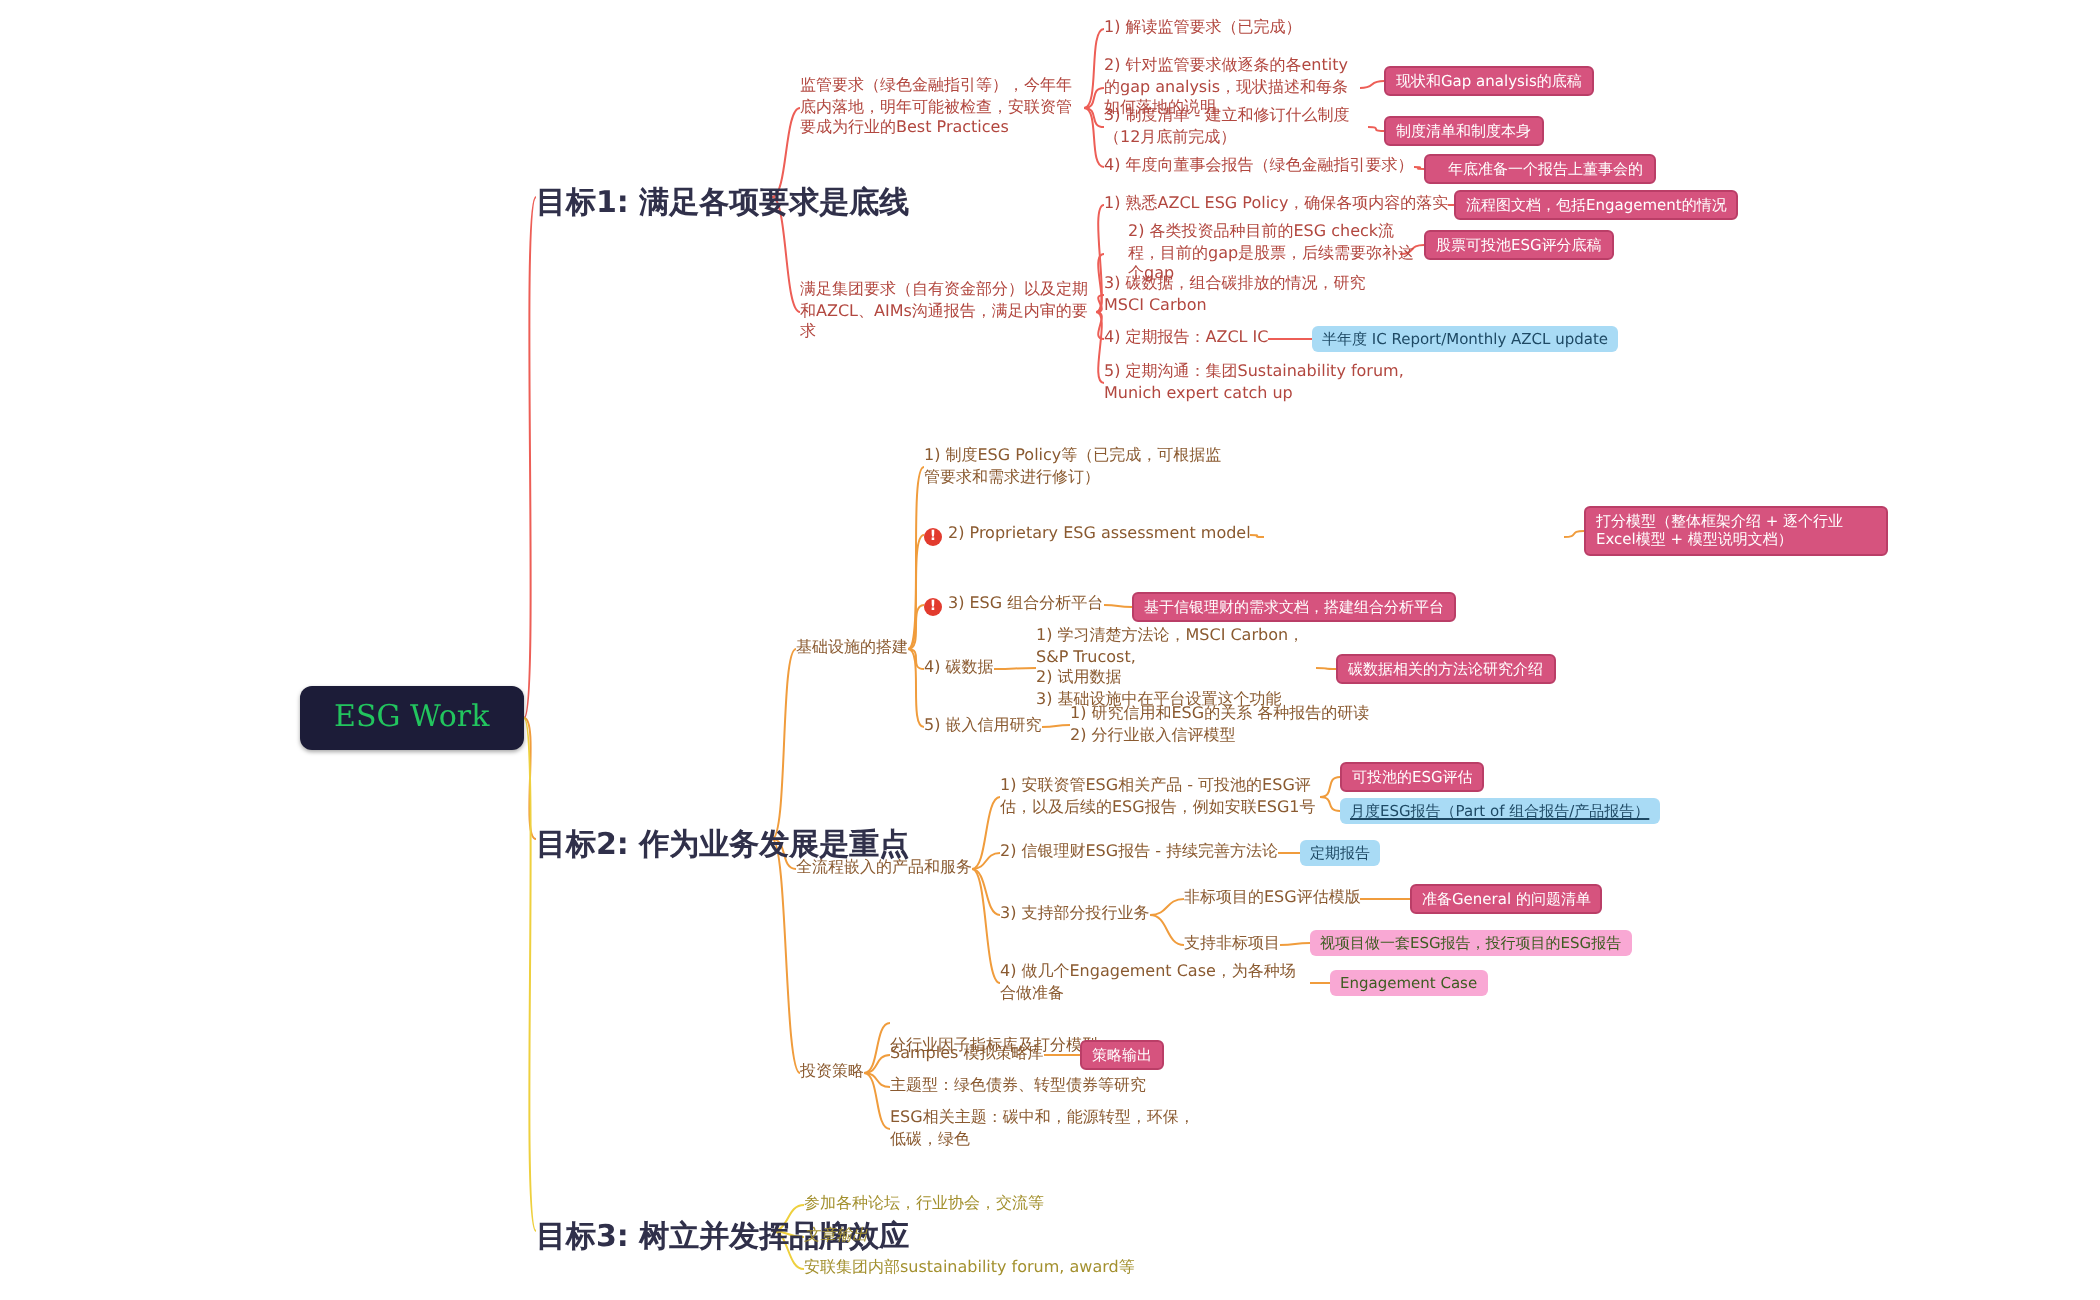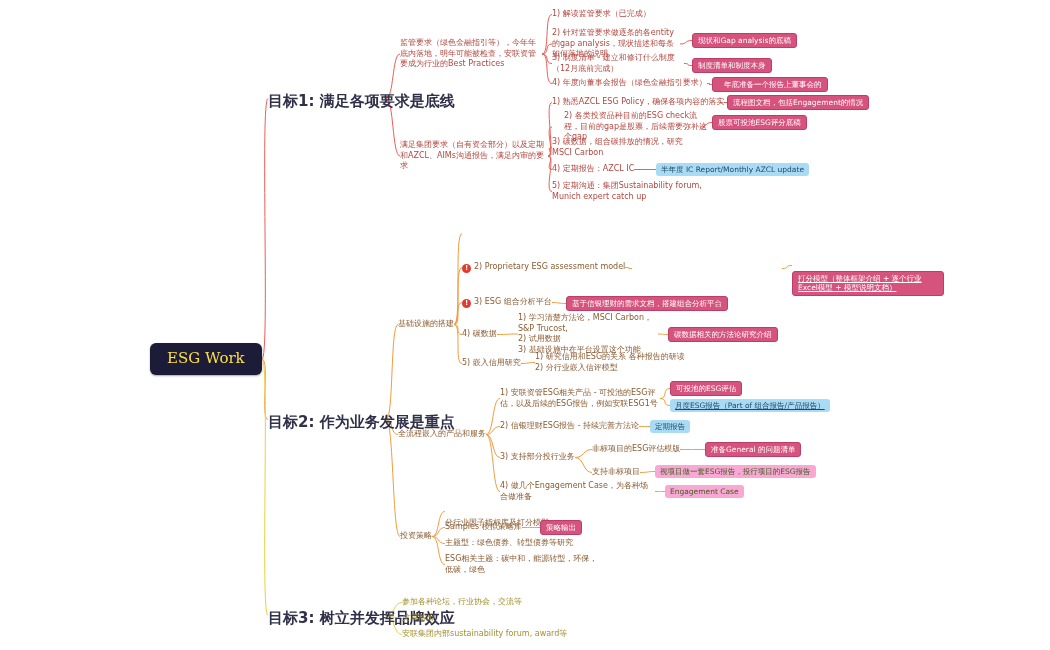--- a/index.html
+++ b/index.html
@@ -1,20 +1,20 @@
 <!DOCTYPE html>
 <html><head>
 <meta charset="utf-8">
 <style>
   html,body{margin:0;padding:0;background:#fff;}
   .canvas{position:relative;width:1050px;height:650px;background:#ffffff;overflow:hidden;
           font-family:"DejaVu Sans","Liberation Sans",sans-serif;}
   #wires{position:absolute;left:0;top:0;z-index:0;}
   .nd{position:absolute;z-index:1;font-size:8px;line-height:1.32;color:#444;}
-  .root{background:#1c1c38;color:#fde047;font-family:"DejaVu Serif","Liberation Serif",serif;
+  .root{background:#1c1c38;color:#22c55e;font-family:"DejaVu Serif","Liberation Serif",serif;
         font-size:15px;padding:6px 17px;border-radius:6px;box-shadow:0 1px 2px rgba(0,0,0,.35);}
   .goal{font-size:15px;font-weight:bold;color:#30304a;white-space:nowrap;}
   .tx-g1{color:#b2473f;}
   .tx-g2{color:#8a5a30;}
   .tx-g3{color:#a3902e;}
   .nowrap{white-space:nowrap;}
   .pre{white-space:pre-line;}
   .tag{font-size:7.5px;line-height:1.3;padding:1.5px 5px;border-radius:3px;white-space:nowrap;}
   .tag.wrap{white-space:normal;}
   .tag-pink{background:#d6537e;border:1px solid #ba3e67;color:#ffffff;}
@@ -107,22 +107,23 @@
   <div class="nd tag tag-pink" id="t122" style="left:712px;top:115px;">股票可投池ESG评分底稿</div>
   <div class="nd tx-g1" id="i123" style="left:552px;top:137px;max-width:145px;">3) 碳数据，组合碳排放的情况，研究MSCI Carbon</div>
   <div class="nd tx-g1 nowrap" id="i124" style="left:552px;top:164px;">4) 定期报告：AZCL IC</div>
   <div class="nd tag tag-blue" id="t124" style="left:656px;top:163px;">半年度 IC Report/Monthly AZCL update</div>
   <div class="nd tx-g1" id="i125" style="left:552px;top:181px;max-width:150px;">5) 定期沟通：集团Sustainability forum, Munich expert catch up</div>
 
   <div class="nd tx-g2 nowrap" id="s21" style="left:398px;top:319px;">基础设施的搭建</div>
   <div class="nd tx-g2 nowrap" id="s22" style="left:398px;top:429px;">全流程嵌入的产品和服务</div>
   <div class="nd tx-g2 nowrap" id="s23" style="left:400px;top:531px;">投资策略</div>
 
+  <div class="nd tx-g2" id="i211" style="left:462px;top:223px;max-width:150px;">1) 制度ESG Policy等（已完成，可根据监管要求和需求进行修订）</div>
   <div class="nd tx-g2 nowrap" id="i212" style="left:462px;top:262px;"><span class="pri">!</span><span>2) Proprietary ESG assessment model</span></div>
-  <div class="nd tag tag-pink wrap" id="t212" style="left:792px;top:271px;width:140px;text-decoration:underline;">打分模型（整体框架介绍 + 逐个行业Excel模型 + 模型说明文档）</div>
+  <div class="nd tag tag-pink wrap" id="t212" style="left:792px;top:253px;width:140px;">打分模型（整体框架介绍 + 逐个行业Excel模型 + 模型说明文档）</div>
   <div class="nd tx-g2 nowrap" id="i213" style="left:462px;top:297px;"><span class="pri">!</span><span>3) ESG 组合分析平台</span></div>
   <div class="nd tag tag-pink" id="t213" style="left:566px;top:296px;">基于信银理财的需求文档，搭建组合分析平台</div>
   <div class="nd tx-g2 nowrap" id="i214" style="left:462px;top:329px;">4) 碳数据</div>
   <div class="nd tx-g2 pre" id="c214" style="left:518px;top:313px;width:140px;">1) 学习清楚方法论，MSCI Carbon，S&amp;P Trucost,
 2) 试用数据
 3) 基础设施中在平台设置这个功能</div>
   <div class="nd tag tag-pink" id="t214" style="left:668px;top:327px;">碳数据相关的方法论研究介绍</div>
   <div class="nd tx-g2 nowrap" id="i215" style="left:462px;top:358px;">5) 嵌入信用研究</div>
   <div class="nd tx-g2 pre" id="c215" style="left:535px;top:352px;width:178px;">1) 研究信用和ESG的关系 各种报告的研读
 2) 分行业嵌入信评模型</div>

